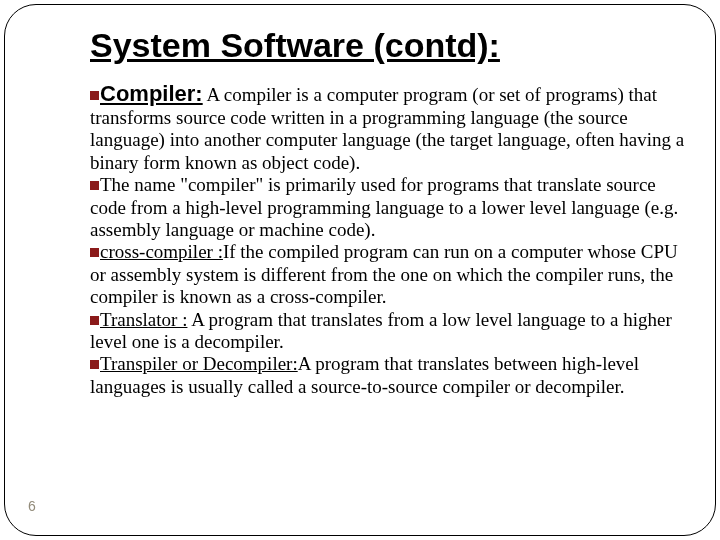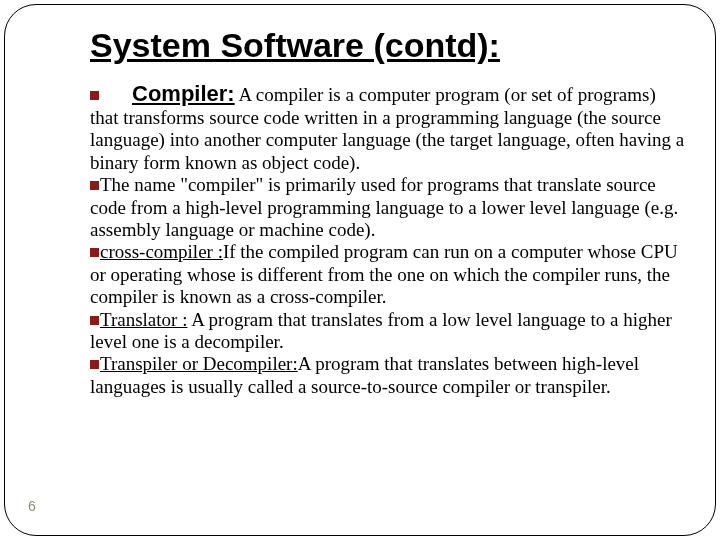--- a/index.html
+++ b/index.html
@@ -38,21 +38,20 @@
     height: 9px;
     background: #8b1a1a;
     vertical-align: 1px;
     margin-right: 1px;
   }
   .term-compiler {
     font-family: Arial, Helvetica, sans-serif;
     font-weight: bold;
     text-decoration: underline;
     font-size: 22px;
-    margin-left: 32px;
   }
   .inline-bold { font-weight: normal; }
   .inline-ul { text-decoration: underline; }
   .page-num {
     position: absolute;
     left: 28px;
     bottom: 26px;
     font-family: Arial, Helvetica, sans-serif;
     font-size: 14px;
     color: #928b7a;
@@ -65,21 +64,21 @@
   <div class="frame"></div>
 
   <div class="title">System Software (contd):</div>
 
   <div class="body">
     <span class="bullet"></span><span class="term-compiler">Compiler:</span><span class="inline-bold"> A compiler is a computer program (or set of</span>
     <span>programs) that transforms source code written in a programming language (the source language) into another computer language (the target language, often having a binary form known as object code).</span>
     <br>
     <span class="bullet"></span><span>The name "compiler" is primarily used for programs that translate source code from a high-level programming language to a lower level language (e.g. assembly language or machine code).</span>
     <br>
-    <span class="bullet"></span><span class="inline-bold inline-ul">cross-compiler :</span><span>If the compiled program can run on a computer whose CPU or operating whose is different from the one on which the compiler runs, the compiler is known as a cross-compiler.</span>
+    <span class="bullet"></span><span class="inline-bold inline-ul">cross-compiler :</span><span>If the compiled program can run on a computer whose CPU or assembly system is different from the one on which the compiler runs, the compiler is known as a cross-compiler.</span>
     <br>
     <span class="bullet"></span><span class="inline-bold inline-ul">Translator :</span><span> A program that translates from a low level language to a higher level one is a decompiler.</span>
     <br>
-    <span class="bullet"></span><span class="inline-bold inline-ul">Transpiler  or Decompiler:</span><span>A program that translates between high-level languages is usually called a source-to-source compiler or transpiler.</span>
+    <span class="bullet"></span><span class="inline-bold inline-ul">Transpiler  or Decompiler:</span><span>A program that translates between high-level languages is usually called a source-to-source compiler or decompiler.</span>
   </div>
 
   <div class="page-num">6</div>
 </div>
 
 </body></html>

